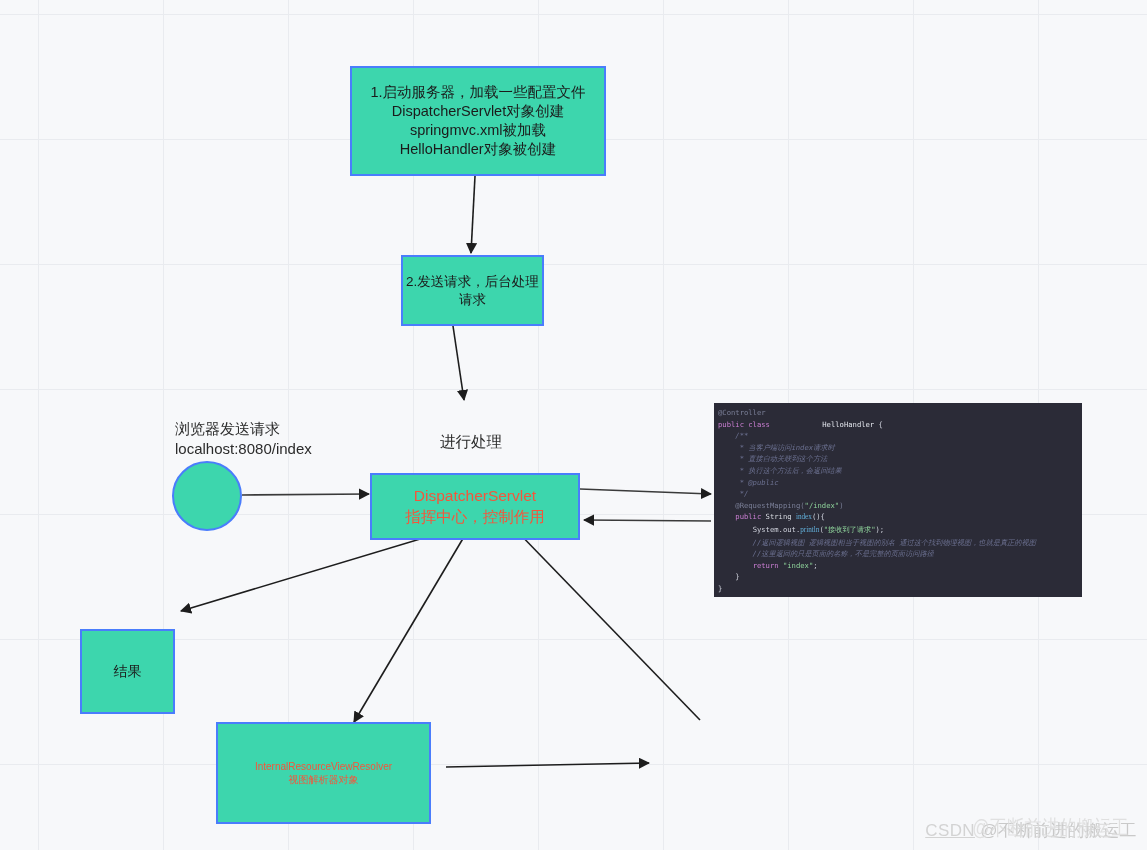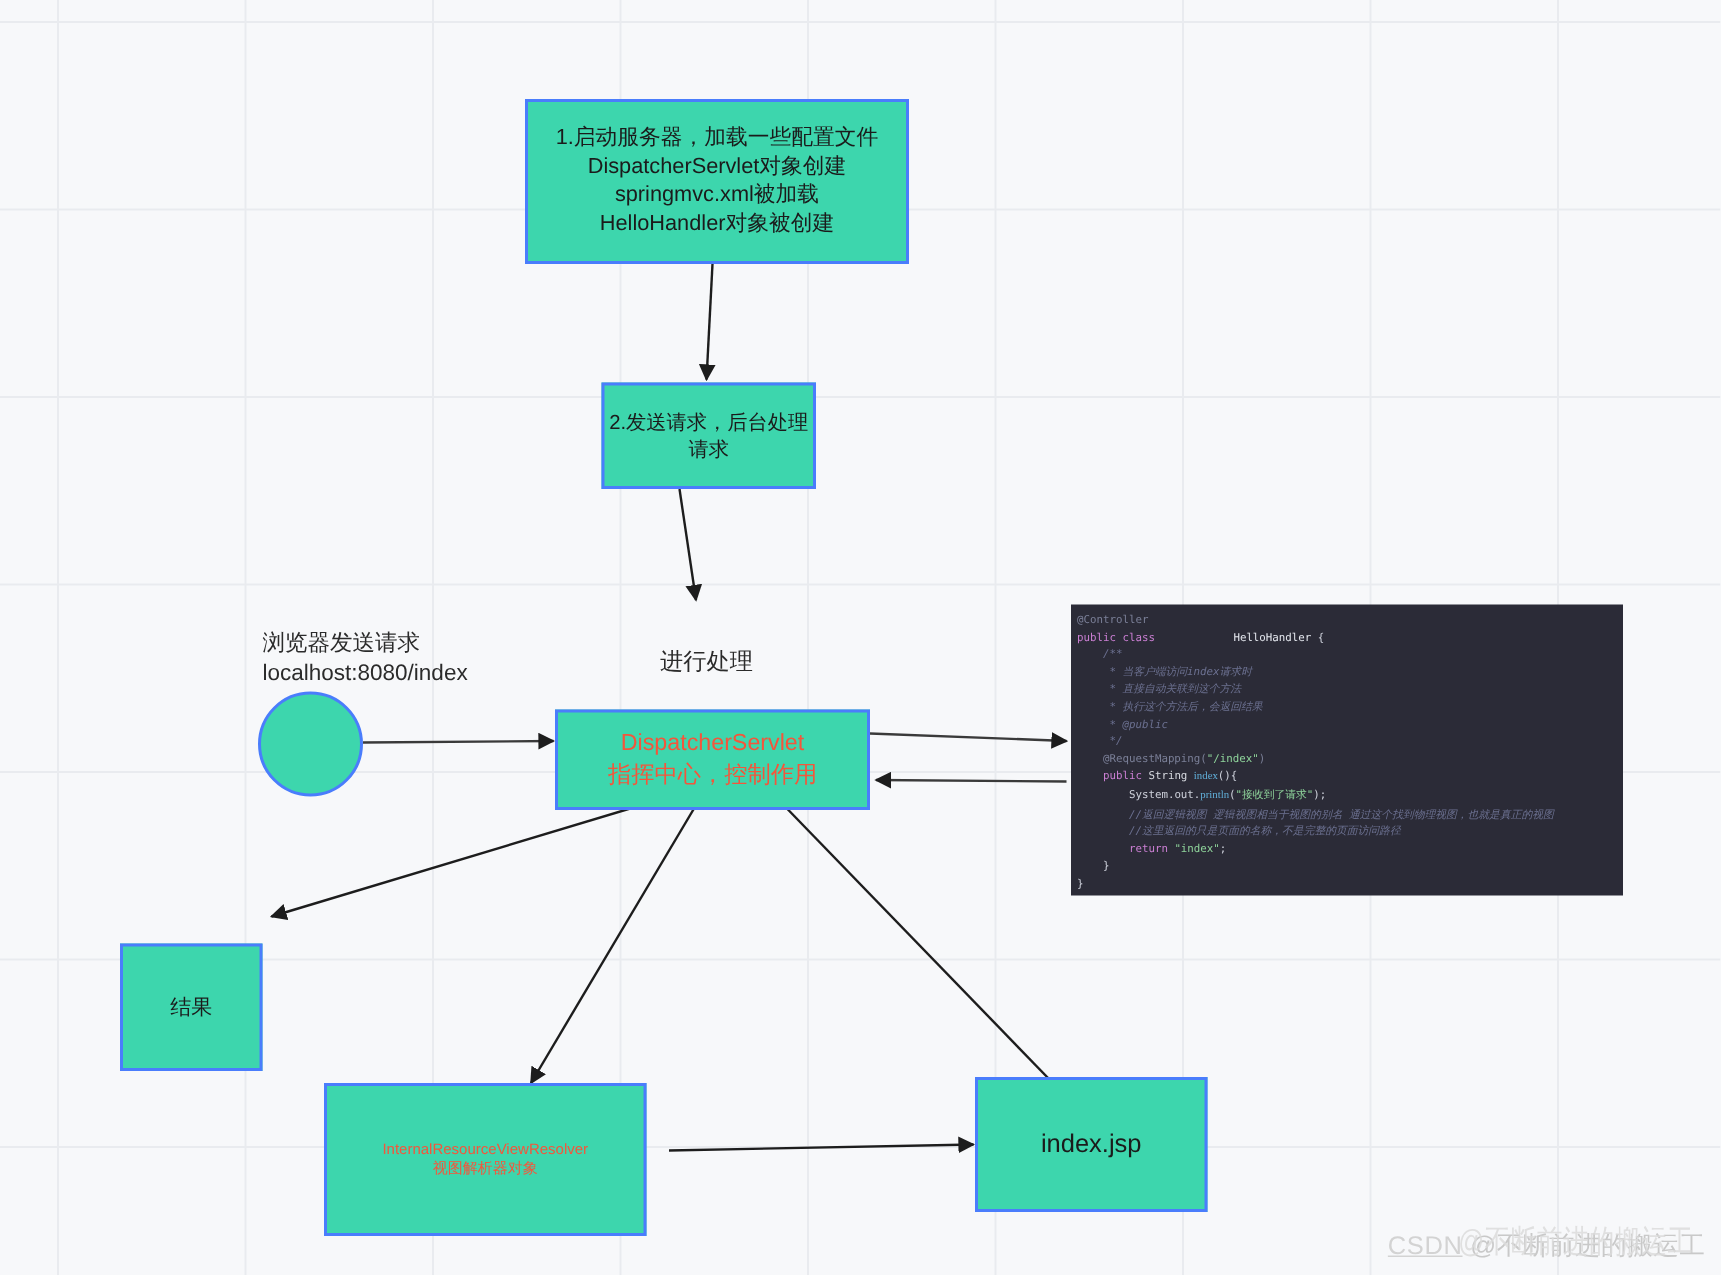--- a/index.html
+++ b/index.html
@@ -148,21 +148,20 @@
   <div class="node circle" style="left:172px; top:461px; width:70px; height:70px;"></div>
 
   <div class="node red-text" style="left:370px; top:457px; width:210px; height:67px; font-size:15.5px;margin-top:16px;">DispatcherServlet
 指挥中心，控制作用</div>
 
   <div class="node" style="left:80px; top:629px; width:95px; height:85px; font-size:14px;">结果</div>
 
   <div class="node red-text" style="left:216px; top:722px; width:215px; height:102px; font-size:10px;">InternalResourceViewResolver
 视图解析器对象</div>
 
-  <div class="node" style="left:650px; top:718px; width:155px; height:90px; font-size:17px;">index.jsp</div>
 
   <div class="free-label" style="left:175px; top:419px; font-size:15px;">浏览器发送请求
 localhost:8080/index</div>
 
   <div class="free-label" style="left:440px; top:408px; font-size:15.5px;margin-top:24px;">进行处理</div>
 
   <div id="code-panel">
     <pre><span class="tok-ann">@Controller</span>
 <span class="tok-kw">public</span> <span class="tok-kw">class</span> <span class="tok-cls">HelloHandler</span> {
     <span class="tok-cmt">/**</span>

